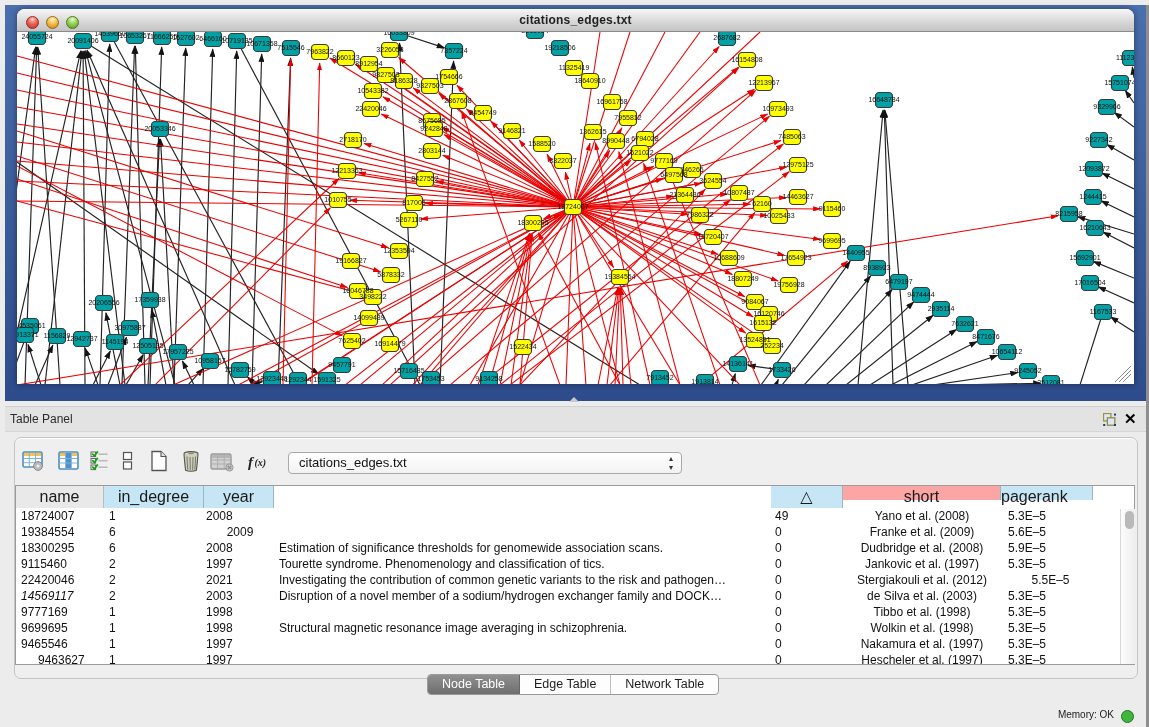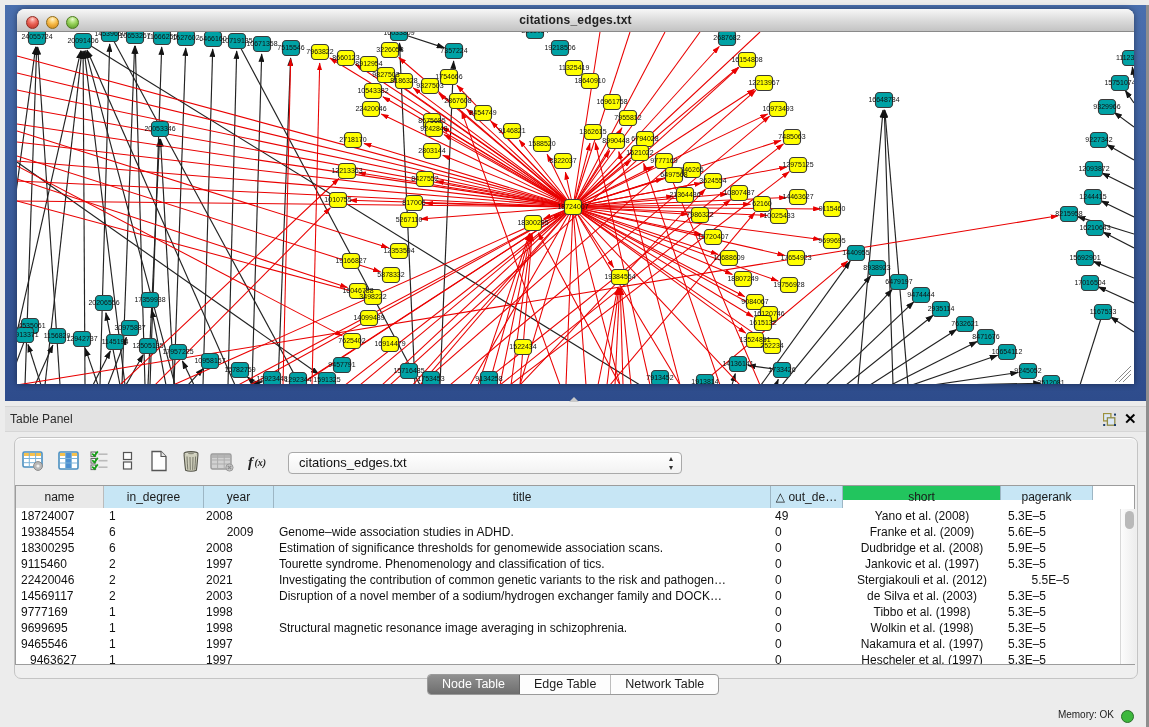--- a/index.html
+++ b/index.html
@@ -24,21 +24,21 @@
 #tpfloat { position:absolute; left:1098px; top:6px; }
 #tpclose { position:absolute; left:1119px; top:0; font-size:15px; font-weight:bold; color:#000; }
 #tpinner { position:absolute; left:14px; top:437px; width:1122px; height:240px;
   background:#efefef; border:1px solid #c4c4c4; border-radius:7px; box-shadow: inset 0 1px 0 #fff; }
 #dropdown { position:absolute; left:273px; top:14px; width:392px; height:20px;
   background:linear-gradient(#ffffff,#f2f2f2); border:1px solid #a9a9a9; border-radius:4px;
   font-size:13px; line-height:20px; color:#111; }
 #dropdown .lbl { margin-left:10px; }
 #dropdown .arr { position:absolute; right:8px; top:1px; font-size:8px; color:#333; line-height:9px; text-align:center; }
 #tblhdr { position:absolute; left:1px; top:48px; width:1077px; height:22px;
-  font-size:12px; color:#1a1a1a; border-bottom:1px solid #8f8f8f; }
+  font-size:16px; color:#1a1a1a; border-bottom:1px solid #8f8f8f; }
 #tblwhite { position:absolute; left:0px; top:47px; width:1118px; height:178px; background:#fff;
   border:1px solid #9c9c9c; }
 #tblrows { position:absolute; left:1px; top:70px; width:1104px; height:156px;
   background:#fff; overflow:hidden; font-size:12px; color:#111; }
 #vscroll { position:absolute; left:1105px; top:71px; width:15px; height:155px;
   background:linear-gradient(90deg,#fcfcfc,#ededed); border-left:1px solid #d8d8d8; }
 #vthumb { position:absolute; left:3.5px; top:2px; width:9px; height:18px; background:#b9b9b9; border-radius:5px; }
 #tabs { position:absolute; left:427px; top:674px; height:19px; display:flex;
   border:1px solid #9a9a9a; border-radius:4px; overflow:hidden; font-size:12.5px; background:#fdfdfd; }
 #tabs div { padding:0 14px; line-height:19px; color:#1d1d1d; border-right:1px solid #bdbdbd; }
@@ -599,39 +599,37 @@
     <div style="position:absolute;left:231px;top:14px;"><svg width="24" height="20" viewBox="0 0 24 20">
         <text x="2" y="15" font-family="Liberation Serif, serif" font-style="italic" font-weight="bold" font-size="15" fill="#222">f</text>
         <text x="8.5" y="14" font-family="Liberation Serif, serif" font-style="italic" font-weight="bold" font-size="10" fill="#222">(x)</text>
       </svg></div>
   <div id="dropdown"><span class="lbl">citations_edges.txt</span><span class="arr">▴<br>▾</span></div>
   <div id="tblwhite"></div>
   <div id="tblhdr">
       <div style="position:absolute;left:0px;top:0;width:88px;height:22px;background:#e9e9e9;border-right:1px solid #bbb;box-sizing:border-box;text-align:center;line-height:22px;">name</div>
       <div style="position:absolute;left:88px;top:0;width:100px;height:22px;background:#c7e6f5;border-right:1px solid #9db6c4;box-sizing:border-box;text-align:center;line-height:22px;">in_degree</div>
       <div style="position:absolute;left:188px;top:0;width:70px;height:22px;background:#c7e6f5;border-right:1px solid #9db6c4;box-sizing:border-box;text-align:center;line-height:22px;">year</div>
-      <div style="position:absolute;left:258px;top:0;width:497px;height:22px;background:#c7e6f5;border-right:1px solid #9db6c4;box-sizing:border-box;text-align:center;line-height:22px;">title</div>
       <div style="position:absolute;left:755px;top:0;width:72px;height:22px;background:#c7e6f5;border-right:1px solid #9db6c4;box-sizing:border-box;text-align:center;line-height:22px;">△ out_de…</div>
-      <div style="position:absolute;left:827px;top:0;width:158px;height:14px;background:#22c55e;border-right:1px solid #9db6c4;box-sizing:border-box;text-align:center;line-height:22px;">short</div>
-      <div style="position:absolute;left:985px;top:0;width:92px;height:14px;background:#c7e6f5;border-right:1px solid #9db6c4;box-sizing:border-box;text-align:center;line-height:22px;">pagerank</div>
+      <div style="position:absolute;left:827px;top:0;width:158px;height:14px;background:#fca5a5;border-right:1px solid #9db6c4;box-sizing:border-box;text-align:center;line-height:22px;">short</div>
+      <div style="position:absolute;left:985px;top:0;width:92px;height:14px;background:#c7e6f5;border-right:1px solid #9db6c4;box-sizing:border-box;line-height:22px;">pagerank</div>
     </div>
   <div id="tblrows">
       <div style="position:absolute;left:0;top:0px;width:1090px;height:16px;line-height:16px;">
         <div style="position:absolute;left:0px;top:0;width:83px;padding-left:5px;white-space:nowrap;overflow:hidden;">18724007</div>
         <div style="position:absolute;left:88px;top:0;width:95px;padding-left:5px;white-space:nowrap;overflow:hidden;">1</div>
         <div style="position:absolute;left:188px;top:0;width:68px;padding-left:2px;white-space:nowrap;overflow:hidden;">2008</div>
         <div style="position:absolute;left:755px;top:0;width:68px;padding-left:4px;white-space:nowrap;overflow:hidden;">49</div>
         <div style="position:absolute;left:827px;top:0;width:158px;text-align:center;">Yano et al. (2008)</div>
         <div style="position:absolute;left:985px;top:0;width:85px;padding-left:7px;white-space:nowrap;overflow:hidden;">5.3E–5</div>
       </div>
       <div style="position:absolute;left:0;top:16px;width:1090px;height:16px;line-height:16px;">
         <div style="position:absolute;left:0px;top:0;width:83px;padding-left:5px;white-space:nowrap;overflow:hidden;">19384554</div>
         <div style="position:absolute;left:88px;top:0;width:95px;padding-left:5px;white-space:nowrap;overflow:hidden;">6</div>
         <div style="position:absolute;left:188px;top:0;width:68px;padding-left:2px;white-space:nowrap;overflow:hidden;text-align:center;">2009</div>
-        <div style="position:absolute;left:258px;top:0;width:492px;padding-left:5px;white-space:nowrap;overflow:hidden;">Genome–wide association studies in ADHD.</div>
         <div style="position:absolute;left:755px;top:0;width:68px;padding-left:4px;white-space:nowrap;overflow:hidden;">0</div>
         <div style="position:absolute;left:827px;top:0;width:158px;text-align:center;">Franke et al. (2009)</div>
         <div style="position:absolute;left:985px;top:0;width:85px;padding-left:7px;white-space:nowrap;overflow:hidden;">5.6E–5</div>
       </div>
       <div style="position:absolute;left:0;top:32px;width:1090px;height:16px;line-height:16px;">
         <div style="position:absolute;left:0px;top:0;width:83px;padding-left:5px;white-space:nowrap;overflow:hidden;">18300295</div>
         <div style="position:absolute;left:88px;top:0;width:95px;padding-left:5px;white-space:nowrap;overflow:hidden;">6</div>
         <div style="position:absolute;left:188px;top:0;width:68px;padding-left:2px;white-space:nowrap;overflow:hidden;">2008</div>
         <div style="position:absolute;left:258px;top:0;width:492px;padding-left:5px;white-space:nowrap;overflow:hidden;">Estimation of significance thresholds for genomewide association scans.</div>
         <div style="position:absolute;left:755px;top:0;width:68px;padding-left:4px;white-space:nowrap;overflow:hidden;">0</div>
@@ -650,21 +648,21 @@
       <div style="position:absolute;left:0;top:64px;width:1090px;height:16px;line-height:16px;">
         <div style="position:absolute;left:0px;top:0;width:83px;padding-left:5px;white-space:nowrap;overflow:hidden;">22420046</div>
         <div style="position:absolute;left:88px;top:0;width:95px;padding-left:5px;white-space:nowrap;overflow:hidden;">2</div>
         <div style="position:absolute;left:188px;top:0;width:68px;padding-left:2px;white-space:nowrap;overflow:hidden;">2021</div>
         <div style="position:absolute;left:258px;top:0;width:492px;padding-left:5px;white-space:nowrap;overflow:hidden;">Investigating the contribution of common genetic variants to the risk and pathogen…</div>
         <div style="position:absolute;left:755px;top:0;width:68px;padding-left:4px;white-space:nowrap;overflow:hidden;">0</div>
         <div style="position:absolute;left:827px;top:0;width:158px;text-align:center;">Stergiakouli et al. (2012)</div>
         <div style="position:absolute;left:985px;top:0;width:85px;padding-left:7px;white-space:nowrap;overflow:hidden;text-align:center;">5.5E–5</div>
       </div>
       <div style="position:absolute;left:0;top:80px;width:1090px;height:16px;line-height:16px;">
-        <div style="position:absolute;left:0px;top:0;width:83px;padding-left:5px;white-space:nowrap;overflow:hidden;">14569117</div>
+        <div style="position:absolute;left:0px;top:0;width:83px;padding-left:5px;white-space:nowrap;overflow:hidden;font-style:italic;">14569117</div>
         <div style="position:absolute;left:88px;top:0;width:95px;padding-left:5px;white-space:nowrap;overflow:hidden;">2</div>
         <div style="position:absolute;left:188px;top:0;width:68px;padding-left:2px;white-space:nowrap;overflow:hidden;">2003</div>
         <div style="position:absolute;left:258px;top:0;width:492px;padding-left:5px;white-space:nowrap;overflow:hidden;">Disruption of a novel member of a sodium/hydrogen exchanger family and DOCK…</div>
         <div style="position:absolute;left:755px;top:0;width:68px;padding-left:4px;white-space:nowrap;overflow:hidden;">0</div>
         <div style="position:absolute;left:827px;top:0;width:158px;text-align:center;">de Silva et al. (2003)</div>
         <div style="position:absolute;left:985px;top:0;width:85px;padding-left:7px;white-space:nowrap;overflow:hidden;">5.3E–5</div>
       </div>
       <div style="position:absolute;left:0;top:96px;width:1090px;height:16px;line-height:16px;">
         <div style="position:absolute;left:0px;top:0;width:83px;padding-left:5px;white-space:nowrap;overflow:hidden;">9777169</div>
         <div style="position:absolute;left:88px;top:0;width:95px;padding-left:5px;white-space:nowrap;overflow:hidden;">1</div>
@@ -684,21 +682,21 @@
       </div>
       <div style="position:absolute;left:0;top:128px;width:1090px;height:16px;line-height:16px;">
         <div style="position:absolute;left:0px;top:0;width:83px;padding-left:5px;white-space:nowrap;overflow:hidden;">9465546</div>
         <div style="position:absolute;left:88px;top:0;width:95px;padding-left:5px;white-space:nowrap;overflow:hidden;">1</div>
         <div style="position:absolute;left:188px;top:0;width:68px;padding-left:2px;white-space:nowrap;overflow:hidden;">1997</div>
         <div style="position:absolute;left:755px;top:0;width:68px;padding-left:4px;white-space:nowrap;overflow:hidden;">0</div>
         <div style="position:absolute;left:827px;top:0;width:158px;text-align:center;">Nakamura et al. (1997)</div>
         <div style="position:absolute;left:985px;top:0;width:85px;padding-left:7px;white-space:nowrap;overflow:hidden;">5.3E–5</div>
       </div>
       <div style="position:absolute;left:0;top:144px;width:1090px;height:16px;line-height:16px;">
-        <div style="position:absolute;left:0px;top:0;width:83px;padding-left:14px;white-space:nowrap;overflow:hidden;">9463627</div>
+        <div style="position:absolute;left:0px;top:0;width:83px;padding-left:22px;white-space:nowrap;overflow:hidden;">9463627</div>
         <div style="position:absolute;left:88px;top:0;width:95px;padding-left:5px;white-space:nowrap;overflow:hidden;">1</div>
         <div style="position:absolute;left:188px;top:0;width:68px;padding-left:2px;white-space:nowrap;overflow:hidden;">1997</div>
         <div style="position:absolute;left:755px;top:0;width:68px;padding-left:4px;white-space:nowrap;overflow:hidden;">0</div>
         <div style="position:absolute;left:827px;top:0;width:158px;text-align:center;">Hescheler et al. (1997)</div>
         <div style="position:absolute;left:985px;top:0;width:85px;padding-left:7px;white-space:nowrap;overflow:hidden;">5.3E–5</div>
       </div>
     </div>
   <div id="vscroll">
       <div id="vthumb"></div>
     </div>

